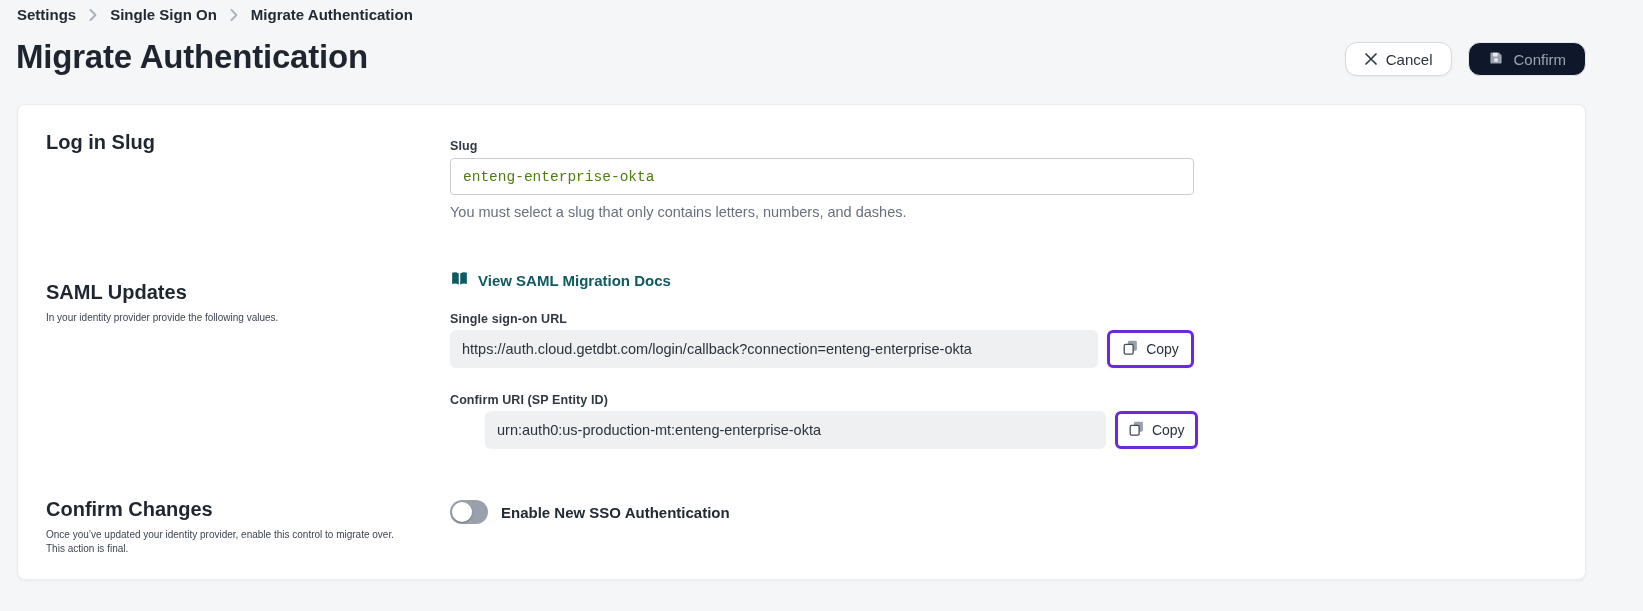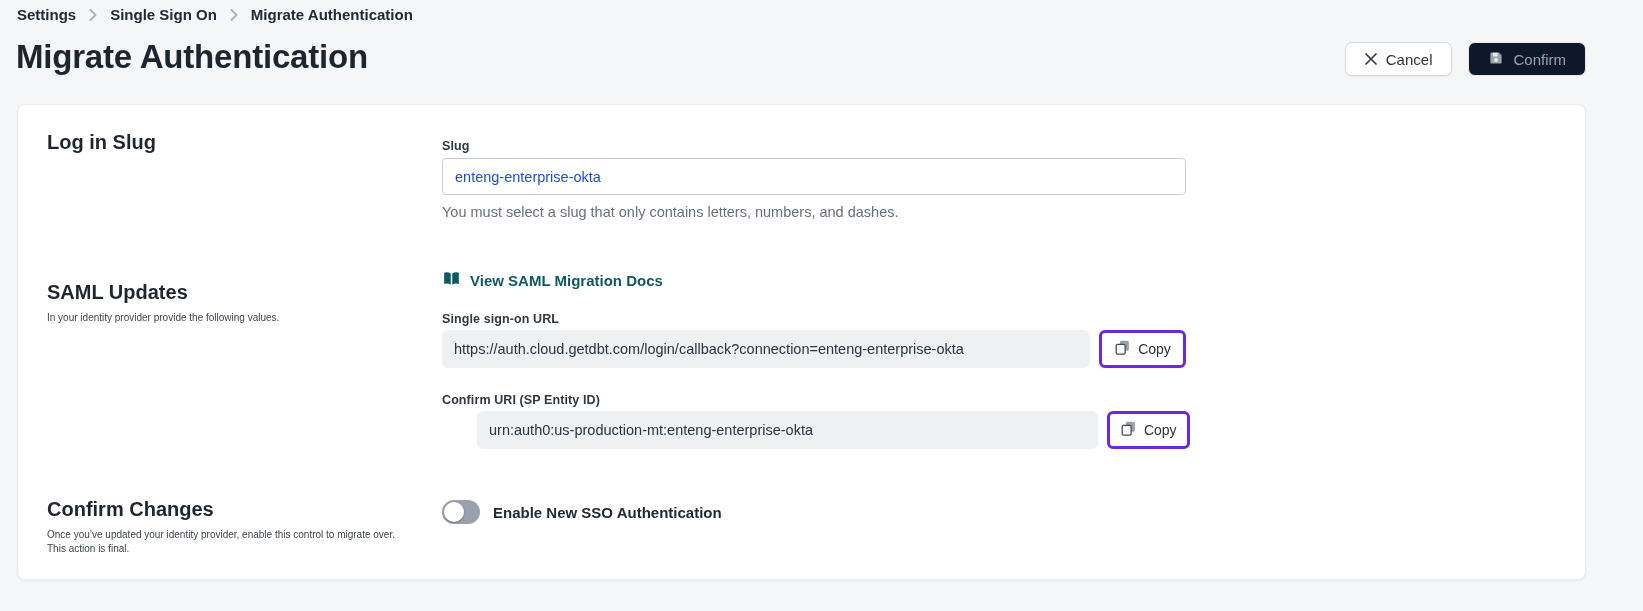--- a/index.html
+++ b/index.html
@@ -26,58 +26,58 @@
     position: absolute; top: 38px; left: 16px;
     font-size: 33px; font-weight: 700; color: #1f252e;
     letter-spacing: -0.2px;
   }
   .header-actions {
     position: absolute; top: 42px; right: 57px;
     display: flex; gap: 16px;
   }
   .btn {
     height: 34px; display: inline-flex; align-items: center; gap: 9px;
-    padding: 0 19px; border-radius: 7px; font-size: 15px; font-weight: 400;
+    padding: 0 19px; border-radius: 12px; font-size: 15px; font-weight: 400;
     font-family: "Liberation Sans", sans-serif;
   }
   .btn-cancel {
     background: #ffffff; border: 1px solid #d6dade; color: #2b323c;
     box-shadow: 0 1px 2px rgba(30,40,60,.06); cursor: pointer;
   }
   .btn-confirm {
     background: #0f172a; border: 1px solid #e7e9ec; color: #9aa3ae;
     cursor: default;
   }
 
   
   .card {
     position: absolute; left: 17px; right: 57px; top: 104px; height: 476px;
     background: #ffffff; border: 1px solid #eaecef; border-radius: 8px;
     box-shadow: 0 1px 3px rgba(25,35,50,.05);
     overflow: hidden;
   }
   .row { display: flex; }
-  .row .left  { width: 424px; padding-left: 29px; padding-right: 40px; flex: none; }
+  .row .left  { width: 424px; padding-left: 20px; padding-right: 40px; flex: none; margin-left: 8px; }
   .row .right { width: 748px; flex: none; }
 
   .section-heading { font-size: 20px; font-weight: 700; color: #1f2630; }
   .section-desc { font-size: 10px; color: #3d4550; line-height: 1.35; margin-top: 7px; }
 
   .field-label {
     font-size: 12.5px; font-weight: 700; color: #2f3843;
     letter-spacing: .1px; display: block;
   }
 
   .row-login { margin-top: 26px; }
   .row-login .field-label { margin-top: 8px; }
   .slug-input {
     margin-top: 5px; width: 744px; height: 37px;
     border: 1px solid #c8cdd5; border-radius: 4px;
-    padding: 0 12px; font-size: 14.5px; color: #1d4ed8;
-    font-family: Liberation Sans, sans-serif; background: #fff;
+    padding: 0 12px; font-size: 14.5px; color: #4d7c0f;
+    font-family: Liberation Mono, monospace; background: #fff;
   }
   .helper-text { margin-top: 9px; font-size: 14.5px; color: #68707c; }
 
   .row-saml { margin-top: 50px; }
   .row-saml .left { padding-top: 11px; }
   .docs-link {
     display: inline-flex; align-items: center; gap: 9px;
     color: #0e5a62; font-size: 15px; font-weight: 700; cursor: pointer;
     text-decoration: none;
   }

